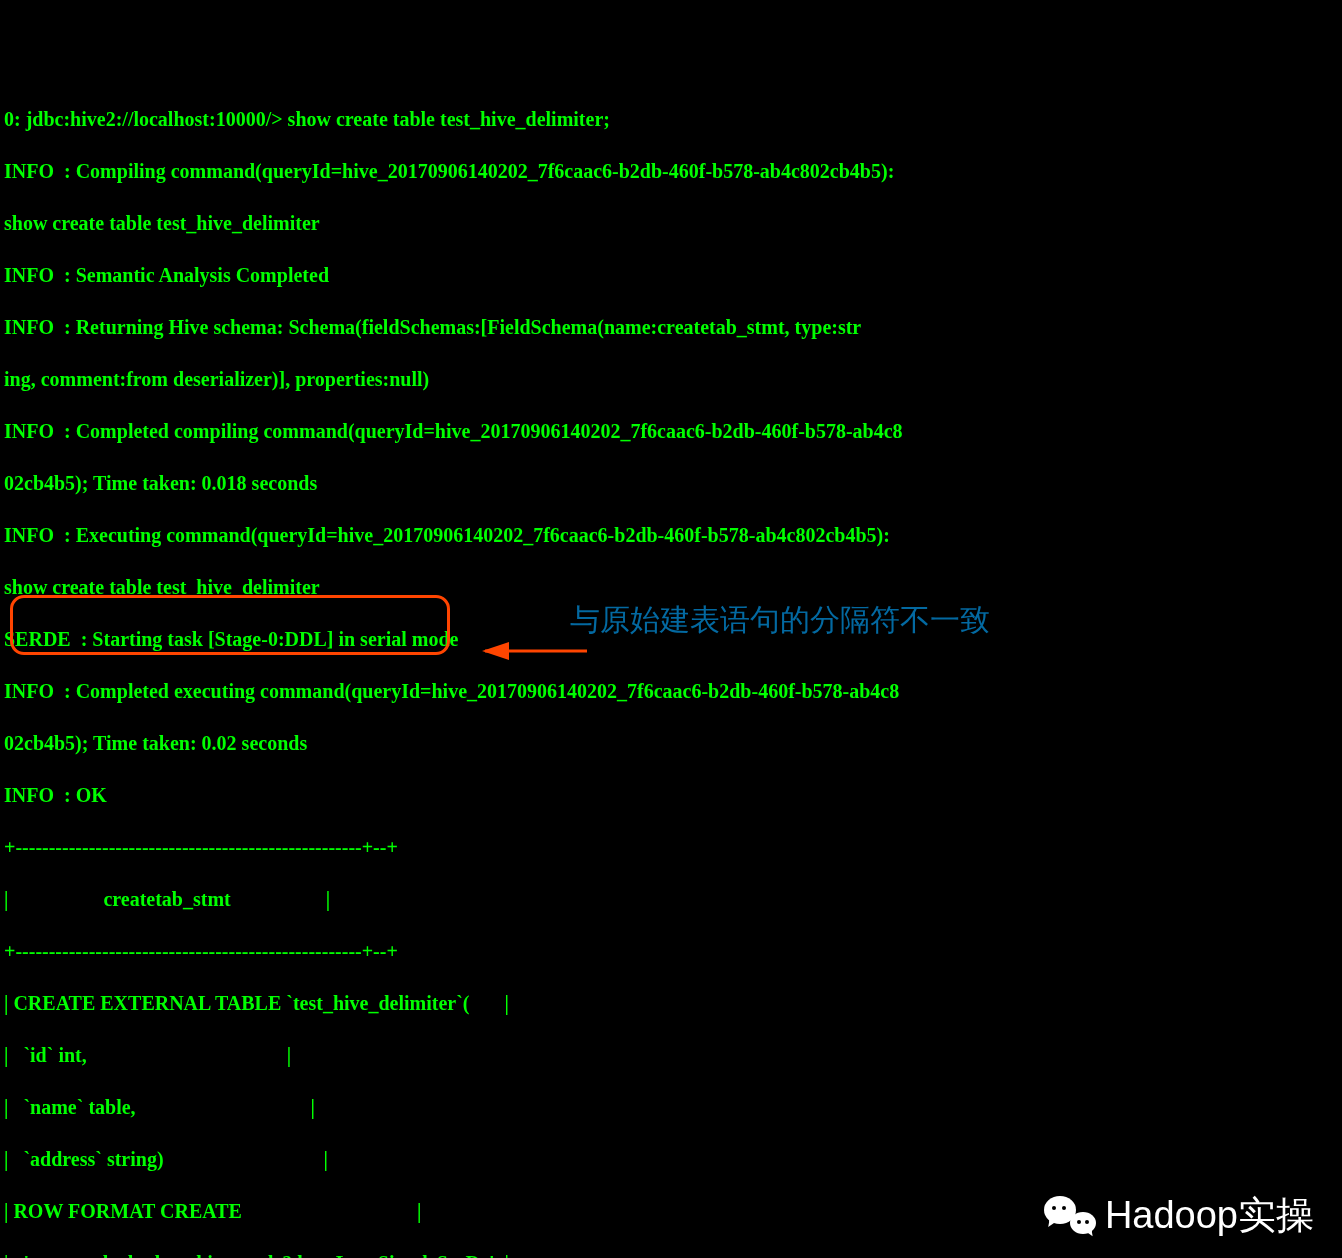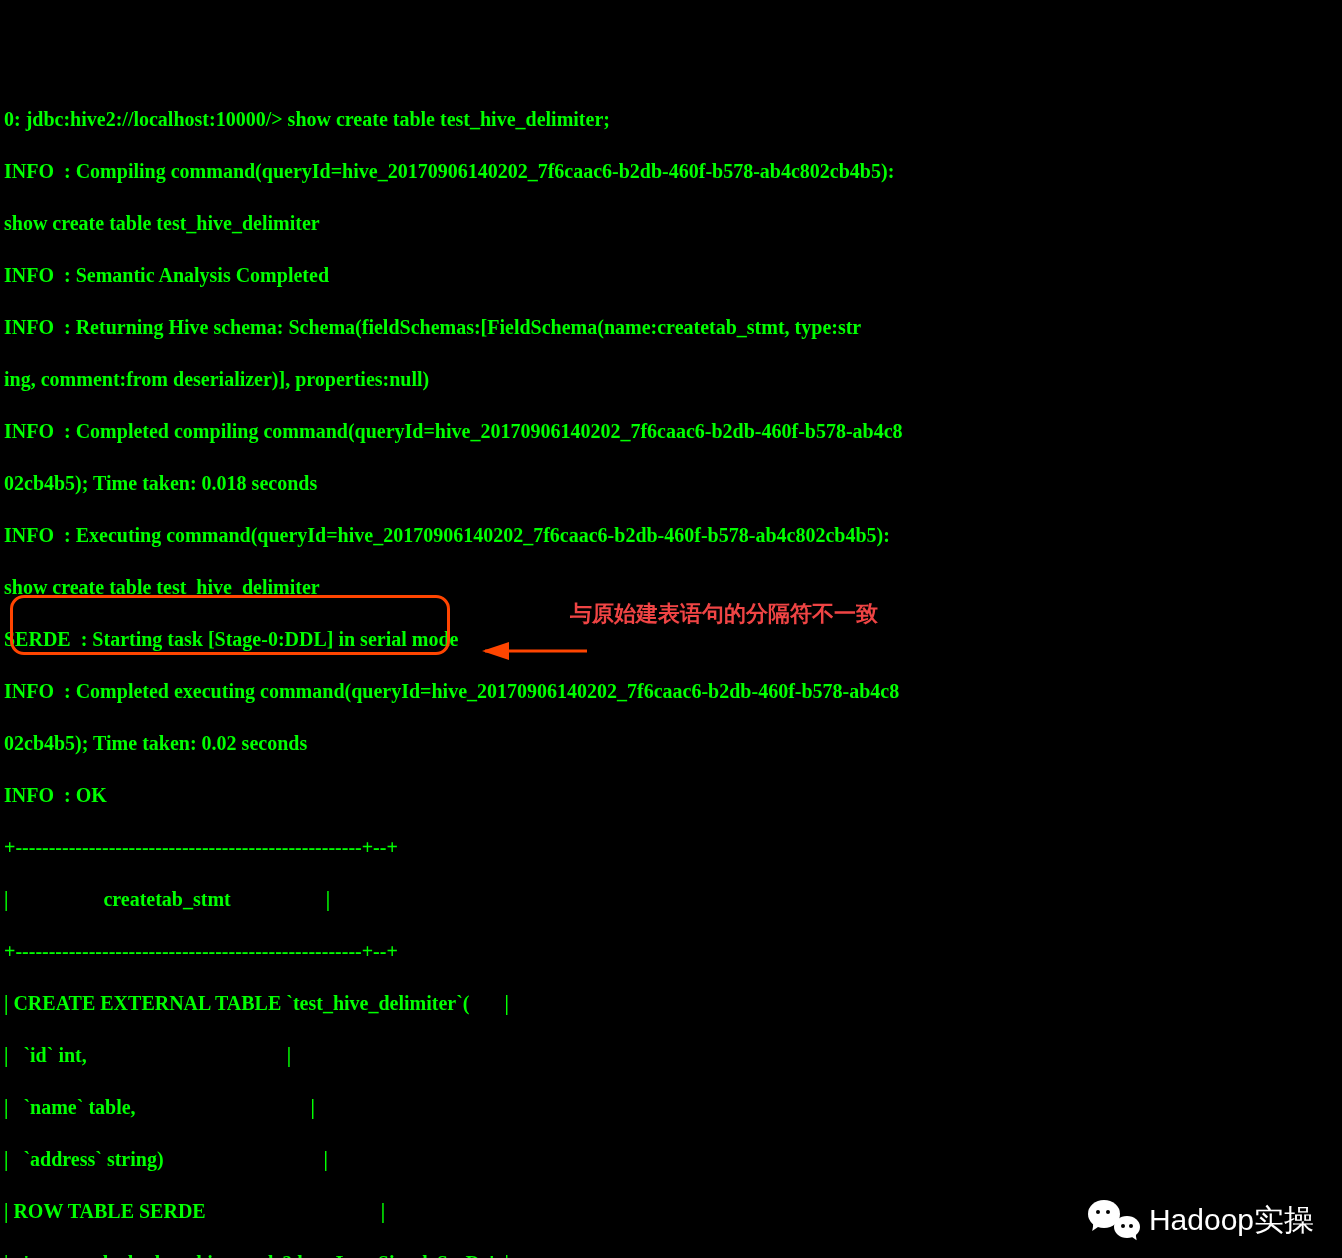--- a/index.html
+++ b/index.html
@@ -34,37 +34,37 @@
       top: 610px;
       width: 110px;
       height: 30px;
       pointer-events: none;
     }
     .arrow svg { width: 100%; height: 100%; }
     .annotation {
       position: absolute;
       left: 570px;
       top: 600px;
-      color: #ef4444;
+      color: #0369a1;
       font-family: "Microsoft YaHei", "PingFang SC", sans-serif;
-      font-weight: bold;
-      font-size: 22px;
+      font-weight: normal;
+      font-size: 30px;
       white-space: nowrap;
     }
     .watermark {
       position: absolute;
       right: 28px;
       bottom: 18px;
       display: flex;
       align-items: center;
       gap: 9px;
       color: #ffffff;
       font-family: "Microsoft YaHei", "PingFang SC", sans-serif;
       font-weight: normal;
-      font-size: 30px;
+      font-size: 38px;
     }
     .wechat-icon {
       width: 52px;
       height: 42px;
       position: relative;
     }
     .bubble1 {
       width: 32px; height: 28px; background: #fff; border-radius: 50% 50% 50% 50%;
       position: absolute; left: 0; top: 2px;
     }
@@ -105,21 +105,21 @@
 <div class="line">INFO  : Completed executing command(queryId=hive_20170906140202_7f6caac6-b2db-460f-b578-ab4c8</div>
 <div class="line">02cb4b5); Time taken: 0.02 seconds</div>
 <div class="line">INFO  : OK</div>
 <div class="line">+----------------------------------------------------+--+</div>
 <div class="line">|                   createtab_stmt                   |</div>
 <div class="line">+----------------------------------------------------+--+</div>
 <div class="line">| CREATE EXTERNAL TABLE `test_hive_delimiter`(       |</div>
 <div class="line">|   `id` int,                                        |</div>
 <div class="line">|   `name` table,                                   |</div>
 <div class="line">|   `address` string)                                |</div>
-<div class="line">| ROW TABLE SERDE                                   |</div>
+<div class="line">| ROW FORMAT CREATE                                   |</div>
 <div class="line">|   'org.apache.hadoop.hive.serde2.lazy.LazySimpleSerDe'  |</div>
 
 
 
 
 
 
 
 
 

